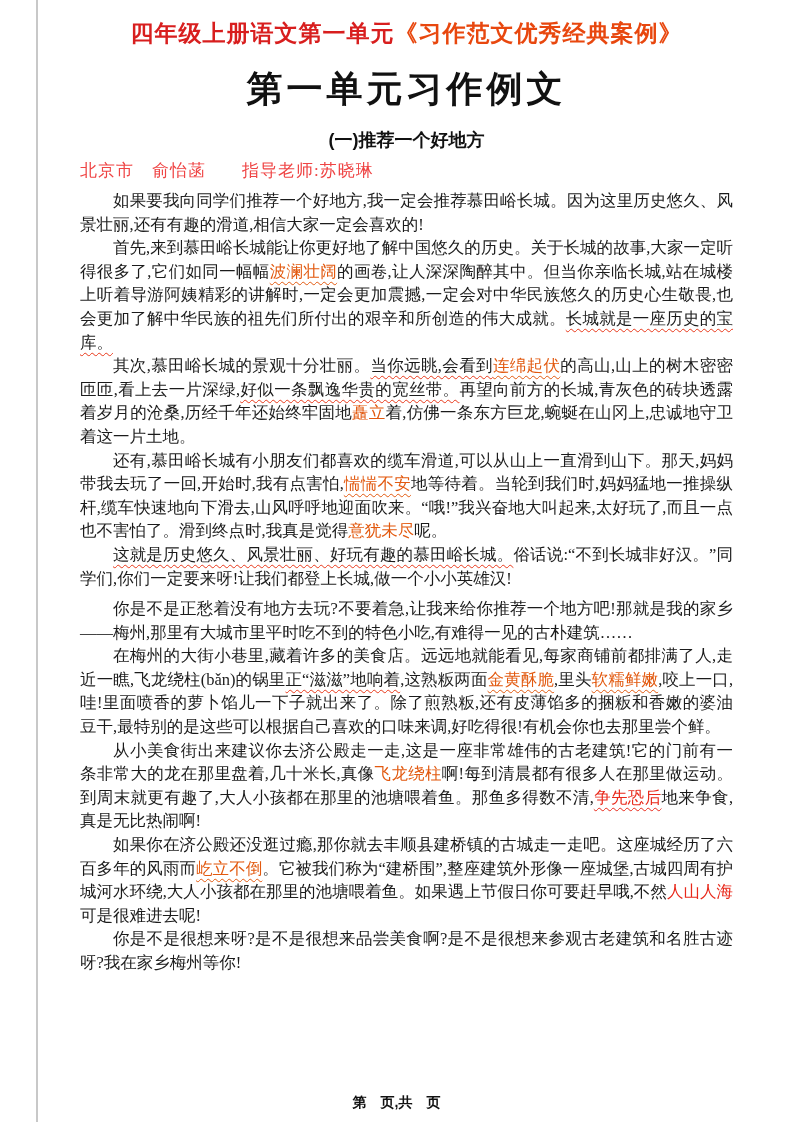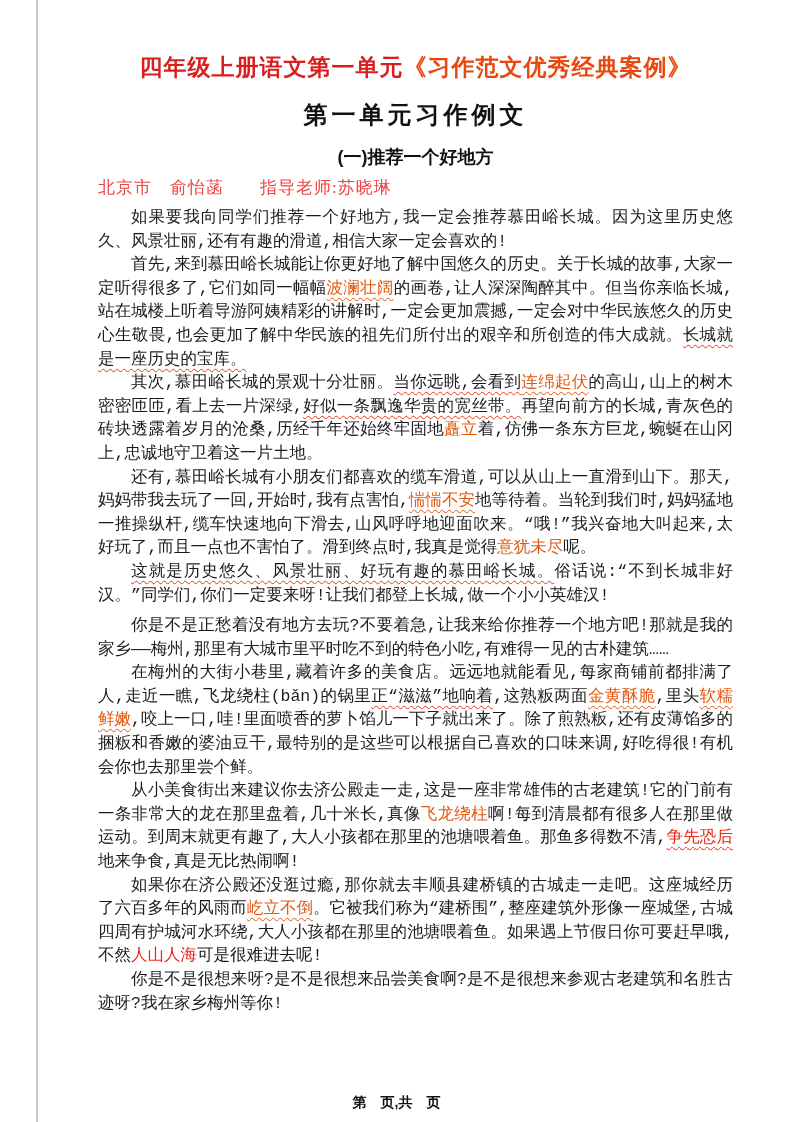--- a/index.html
+++ b/index.html
@@ -10,55 +10,55 @@
     position: relative;
     overflow: hidden;
   }
   .edge-line {
     position: absolute; left: 36px; top: 0;
     width: 2px; height: 1122px;
     background: #c8c8c8;
   }
   .content {
     position: absolute;
-    left: 98px; right: 60px; top: 18px; margin-top: 34px;
+    left: 80px; right: 60px; top: 18px;
   }
   .doc-title {
     text-align: center;
     font-family: "Liberation Sans", sans-serif;
     font-size: 23px; font-weight: bold;
     letter-spacing: 1px;
     white-space: nowrap;
   }
   .doc-title .t1 { color: #d81e1e; }
   .doc-title .t2 { color: #e8470e; }
   .doc-subtitle {
     text-align: center;
     font-family: "Liberation Sans", sans-serif;
-    font-size: 24px; font-weight: bold;
+    font-size: 36px; font-weight: bold;
     color: #111111;
     letter-spacing: 4px;
     margin-top: 16px;
   }
   .essay-heading {
     text-align: center;
     font-family: "Liberation Sans", sans-serif;
     font-size: 18px; font-weight: bold;
     color: #111111;
     margin-top: 14px;
   }
   .essay-heading.second { margin-top: 24px; }
   .essay-byline {
     text-align: left;
     font-size: 17px;
     color: #ef4444;
     margin-top: 7px;
     letter-spacing: 1px;
   }
-  .essay-body { margin-top: 7px; font-family: Liberation Mono, monospace; }
+  .essay-body { margin-top: 7px; }
   .para {
     font-size: 16.5px;
     line-height: 23.6px;
     color: #1b1b1b;
     text-align: justify;
     text-indent: 2em;
     margin: 0;
   }
   
   .seg-o  { color: #e2590f; }

